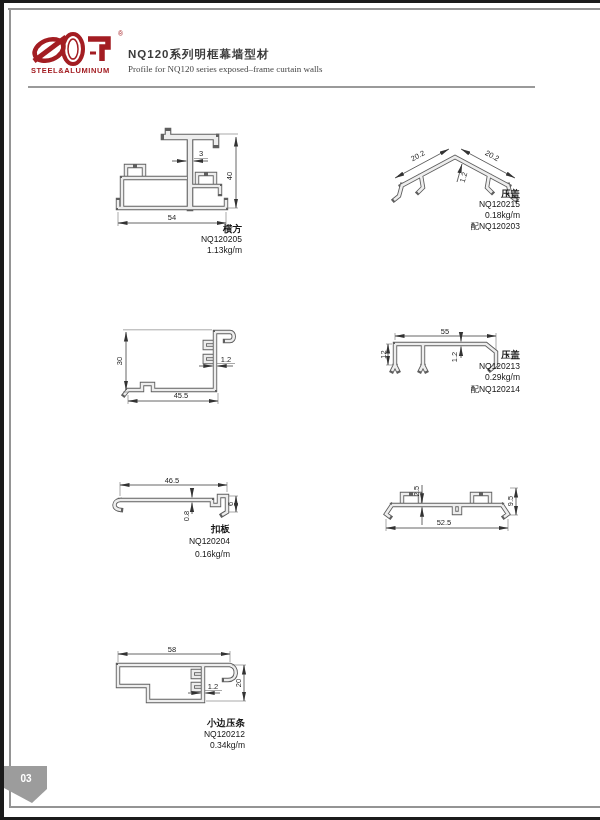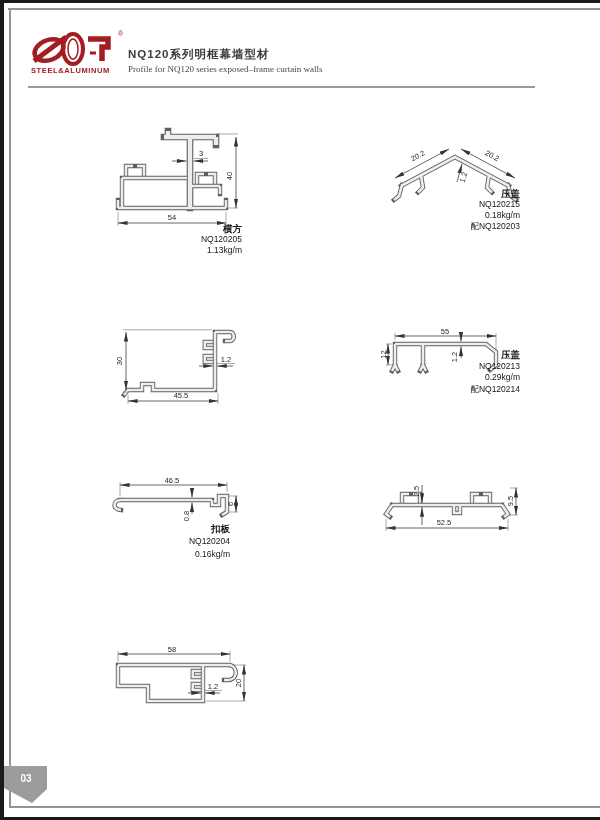--- a/index.html
+++ b/index.html
@@ -227,19 +227,24 @@
       <path class="dl" d="M10,8 H122" marker-start="url(#arr)" marker-end="url(#arr)"></path>
       <text class="dim" x="64" y="6">58</text>
       <path class="dl" d="M80,47 H92.8" marker-end="url(#arr)"></path>
       <path class="dl" d="M112,47 H97.2" marker-end="url(#arr)"></path>
       <path class="ext" d="M97,44.5 H114"></path>
       <text class="dim" x="105" y="42.5">1.2</text>
       <path class="dl" d="M136,19 V55" marker-start="url(#arr)" marker-end="url(#arr)"></path>
       <text class="dim" x="132.5" y="37" transform="rotate(-90 132.5 37)">20</text>
     </g>
   </svg>
+  <div class="plabel" style="left:115px;top:717px;width:130px;line-height:11.5px;">
+    <div class="cn">小边压条</div>
+    <div>NQ120212</div>
+    <div>0.34kg/m</div>
+  </div>
 
   <svg style="left:2px;top:763px;" width="52" height="44" viewBox="0 0 52 44">
     <polygon points="2,3 45,3 45,26 30,40 2,25" fill="#9c9c9c"></polygon>
     <text class="tab-num" x="24" y="19">03</text>
   </svg>
 
 </div>
 
 </body></html>

